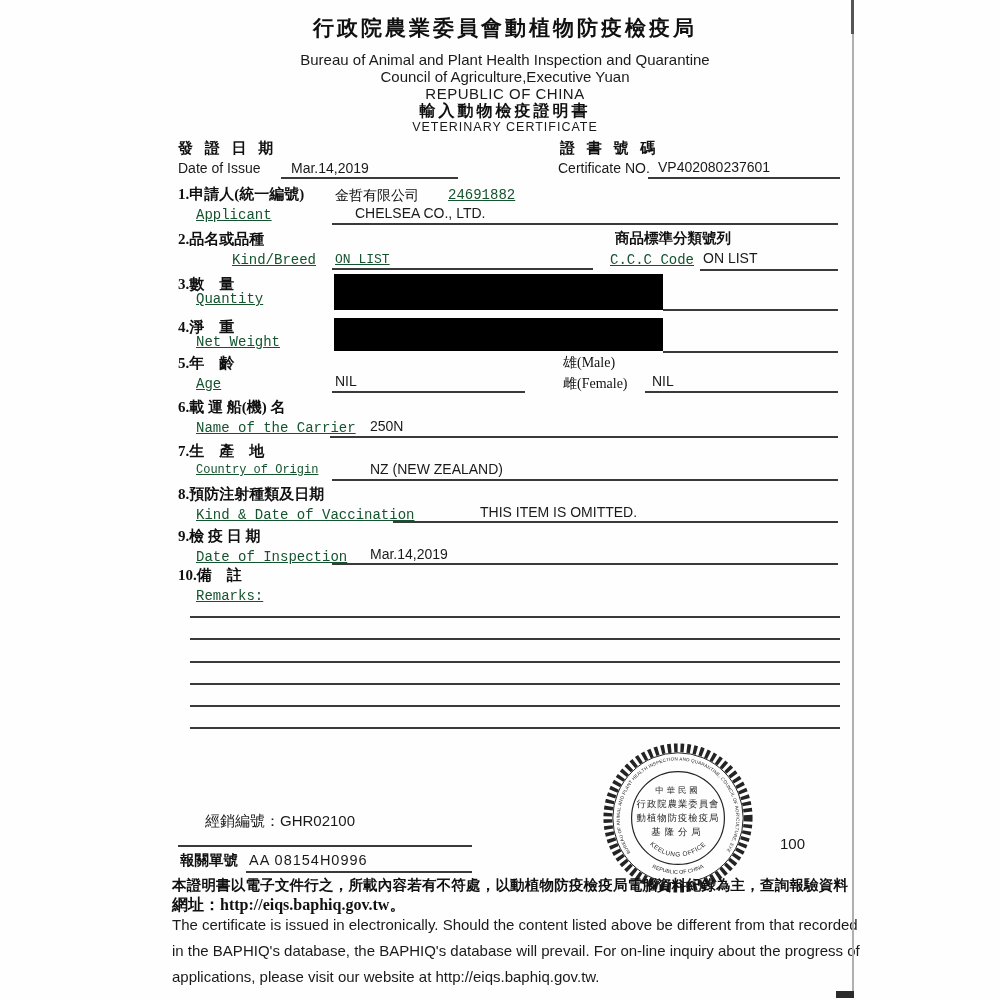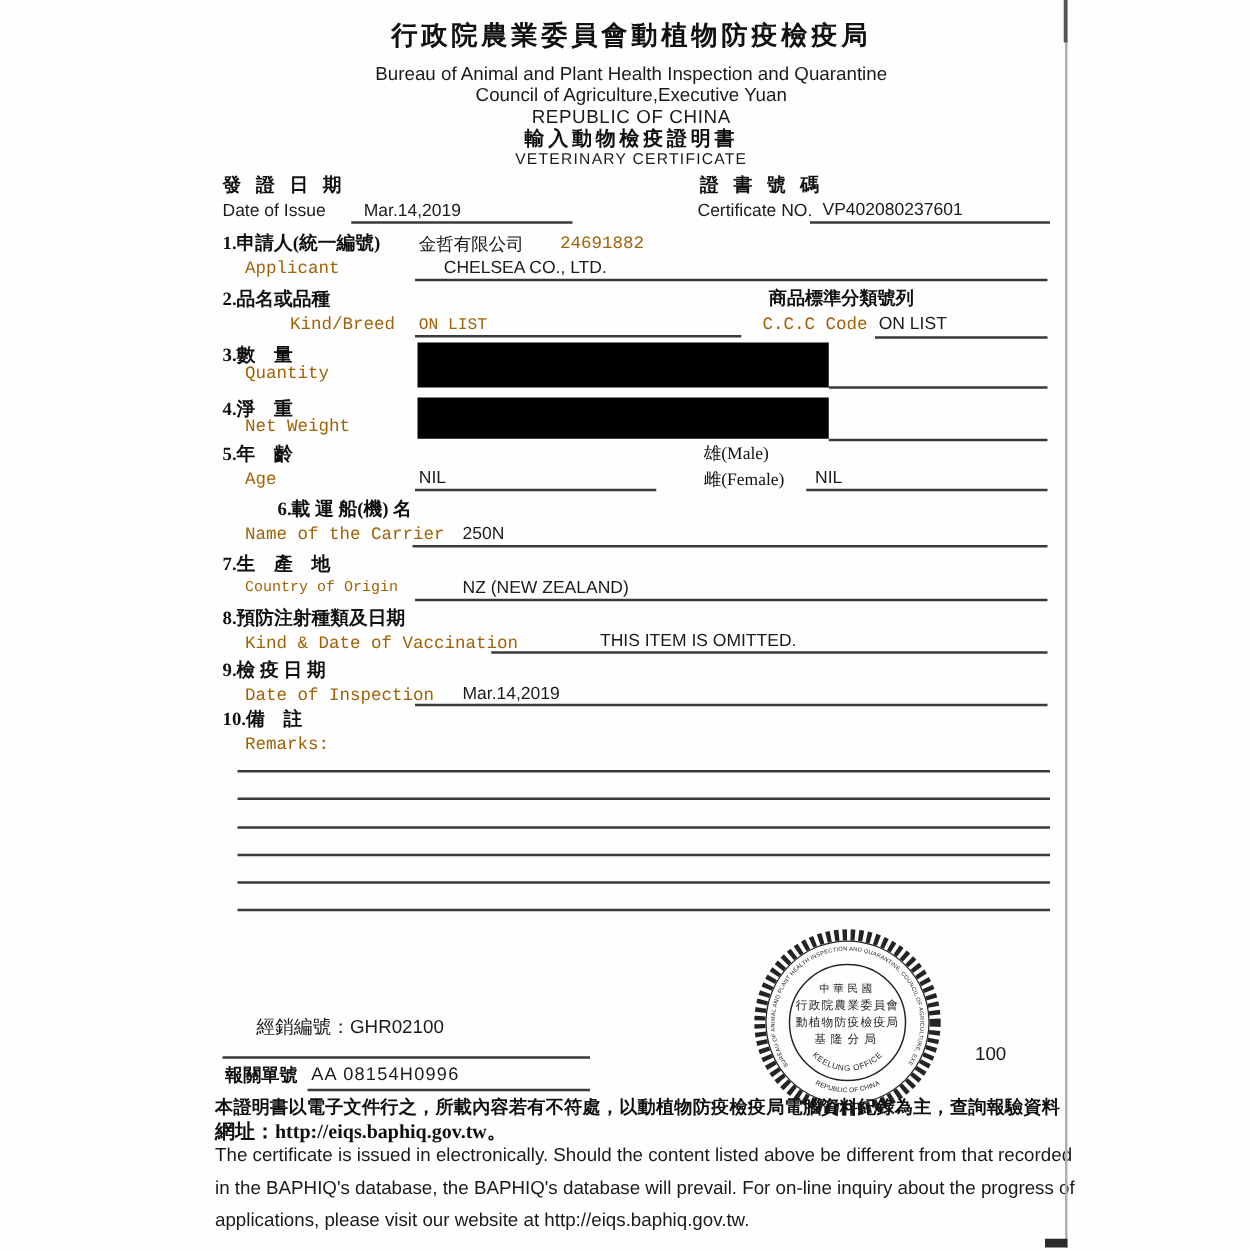--- a/index.html
+++ b/index.html
@@ -1,21 +1,21 @@
 <!DOCTYPE html>
 <html><head>
 <meta charset="utf-8">
 <style>
   html,body{margin:0;padding:0;}
   body{background:#e8e8e8;}
   #page{position:relative;width:1000px;height:1000px;background:#fefefe;overflow:hidden;
         font-family:"Liberation Sans",sans-serif;color:#1c1c1c;}
   .abs{position:absolute;white-space:nowrap;}
   .zh{font-family:"Liberation Serif",serif;font-weight:bold;color:#101010;}
-  .mono{font-family:"Liberation Mono",monospace;color:#a16207;}
+  .mono{font-family:"Liberation Mono",monospace;color:#14532d;text-decoration:underline;}
   .val{font-family:"Liberation Sans",sans-serif;color:#1a1a1a;}
   .ln{position:absolute;height:0;border-bottom:2px solid #3a3a3a;}
   .redact{position:absolute;background:#000;}
   .hdr{left:160px;width:690px;text-align:center;}
   .seal-svg text{fill:#242424;}
 </style>
 </head>
 <body>
 
 <div id="page">
@@ -66,21 +66,21 @@
 
   <div class="abs zh" style="left:178px;top:354px;font-size:15px;">5.年　齡</div>
   <div class="abs zh" style="left:563px;top:354px;font-size:14px;font-weight:normal;">雄(Male)</div>
   <div class="abs mono" style="left:196px;top:376px;font-size:14px;">Age</div>
   <div class="abs val" style="left:335px;top:373px;font-size:14px;">NIL</div>
   <div class="ln" style="left:332px;top:391px;width:193px;"></div>
   <div class="abs zh" style="left:563px;top:375px;font-size:14px;font-weight:normal;">雌(Female)</div>
   <div class="abs val" style="left:652px;top:373px;font-size:14px;">NIL</div>
   <div class="ln" style="left:645px;top:391px;width:193px;"></div>
 
-  <div class="abs zh" style="left:178px;top:398px;font-size:15px;margin-left:44px;">6.載 運 船(機) 名</div>
+  <div class="abs zh" style="left:178px;top:398px;font-size:15px;">6.載 運 船(機) 名</div>
   <div class="abs mono" style="left:196px;top:420px;font-size:14px;">Name of the Carrier</div>
   <div class="abs val" style="left:370px;top:418px;font-size:14px;">250N</div>
   <div class="ln" style="left:330px;top:436px;width:508px;"></div>
 
   <div class="abs zh" style="left:178px;top:442px;font-size:15px;">7.生　產　地</div>
   <div class="abs mono" style="left:196px;top:463px;font-size:12px;">Country of Origin</div>
   <div class="abs val" style="left:370px;top:461px;font-size:14px;">NZ (NEW ZEALAND)</div>
   <div class="ln" style="left:332px;top:479px;width:506px;"></div>
 
   <div class="abs zh" style="left:178px;top:485px;font-size:15px;">8.預防注射種類及日期</div>

